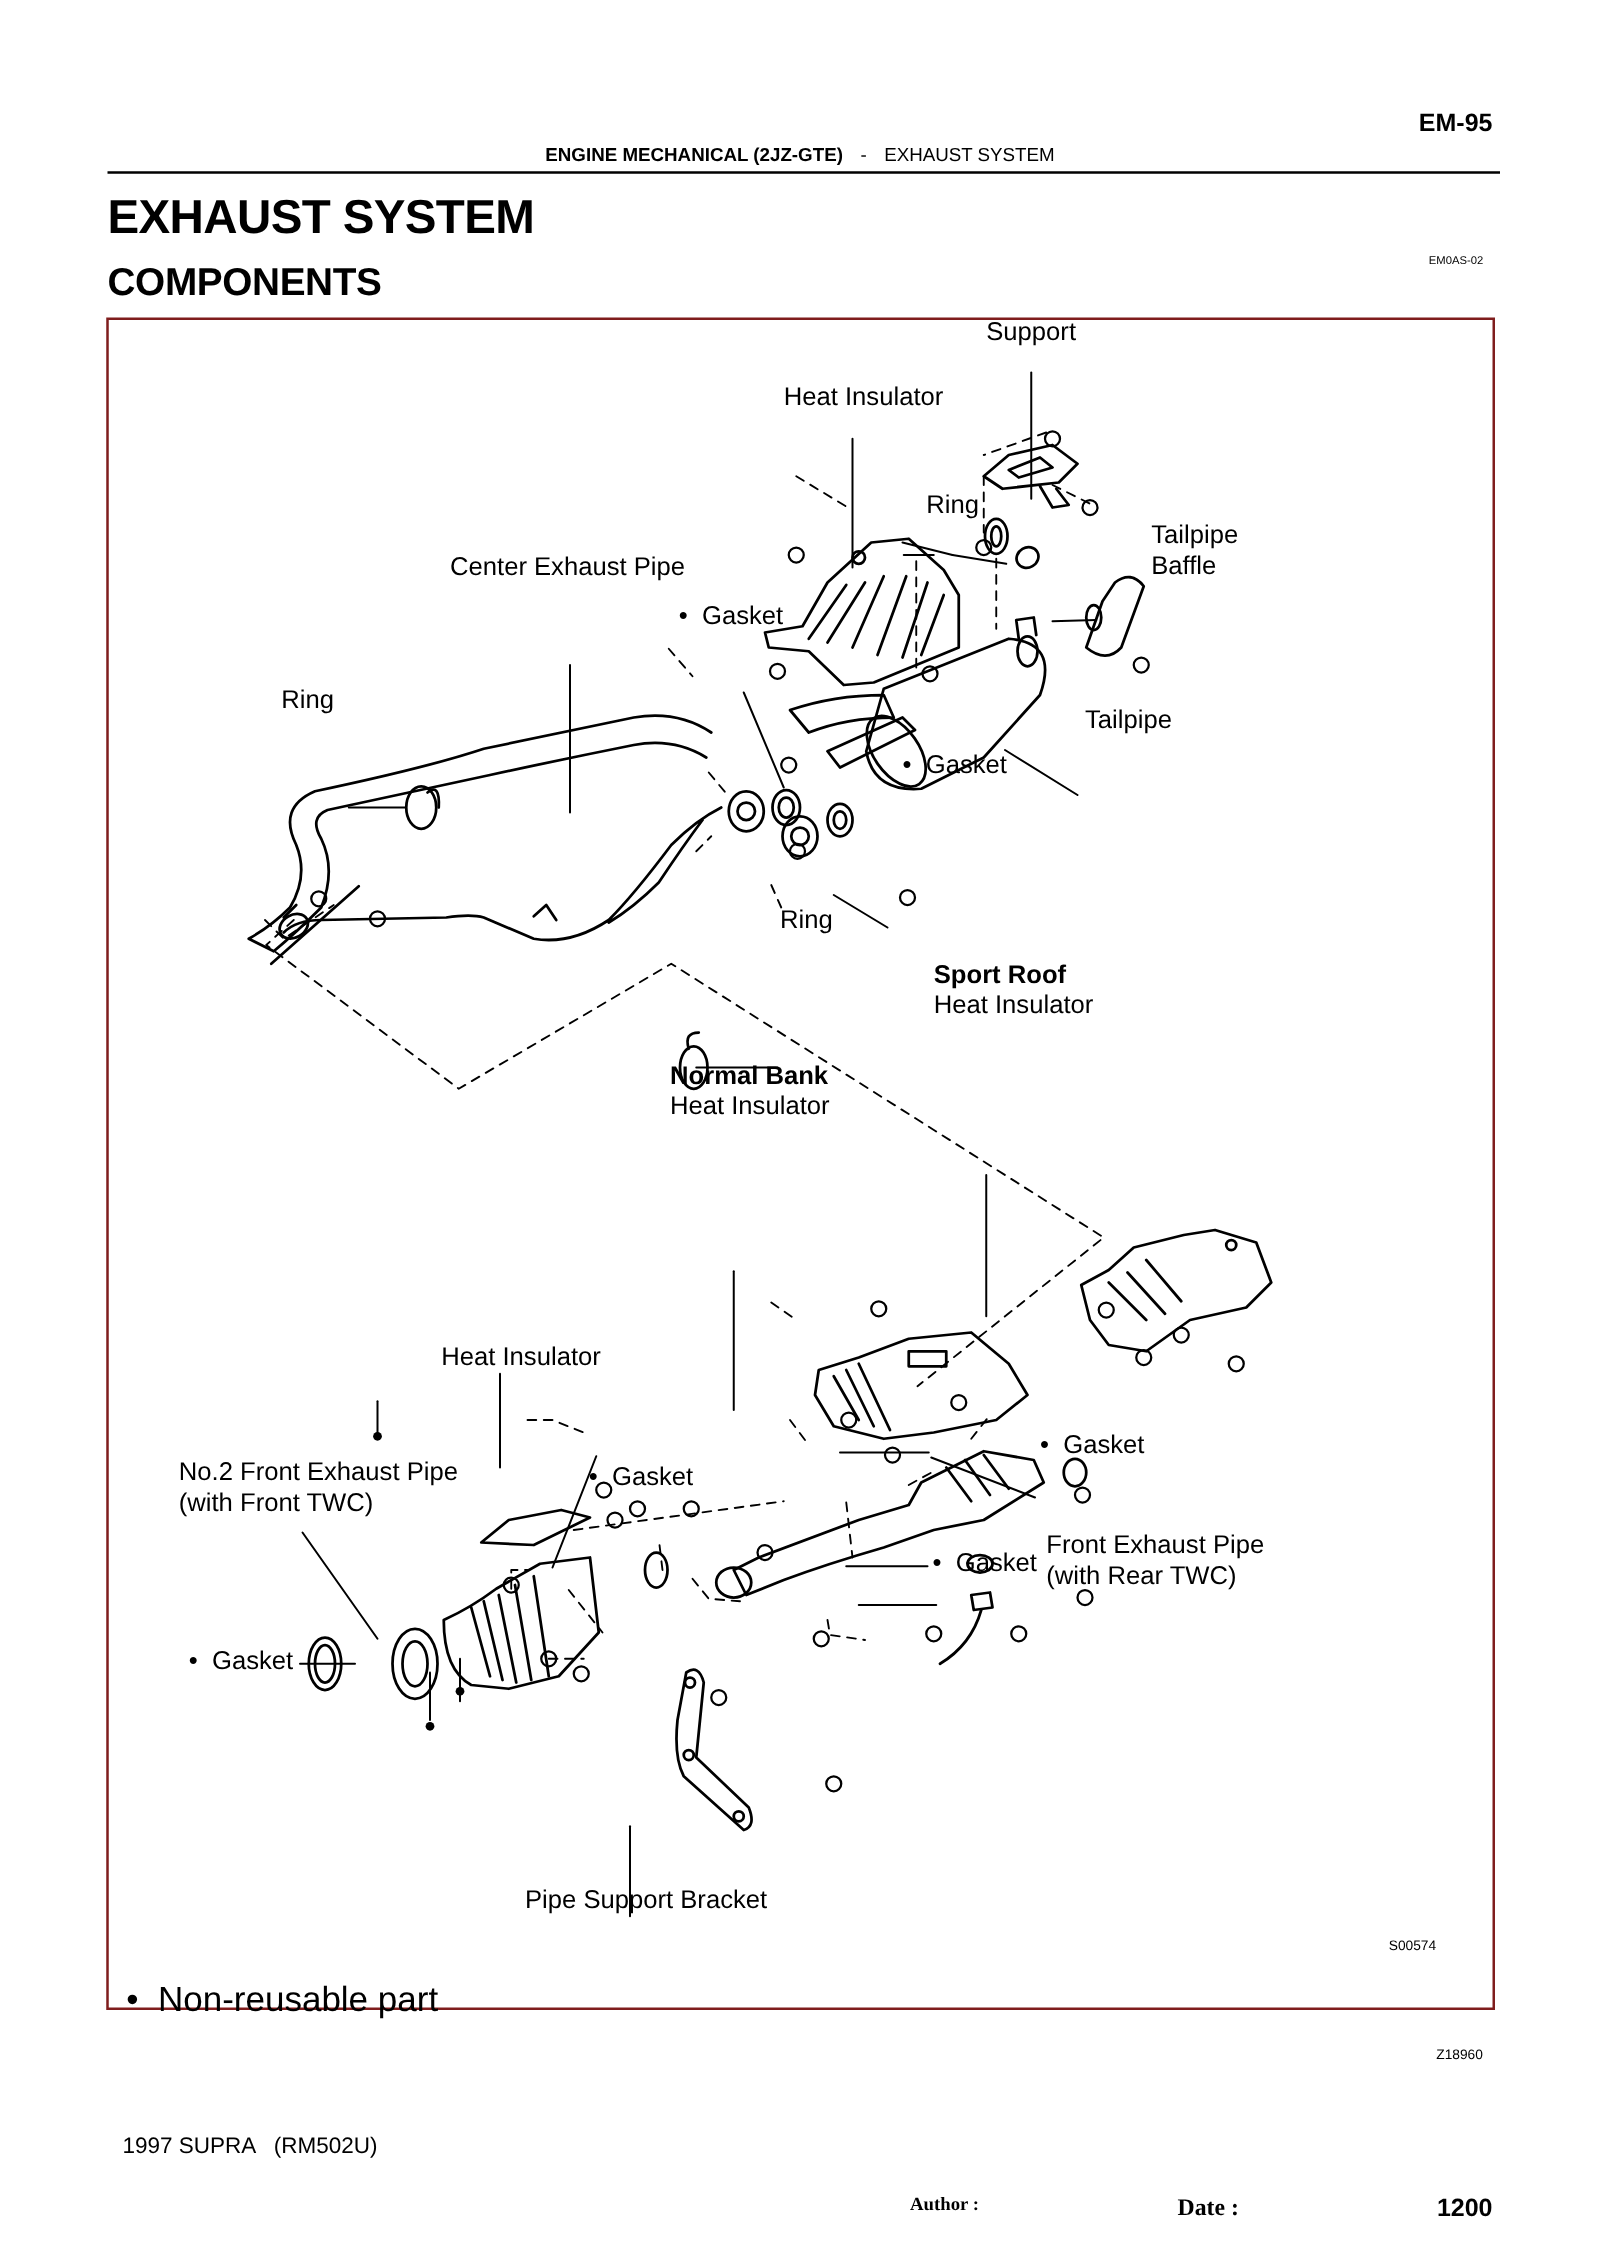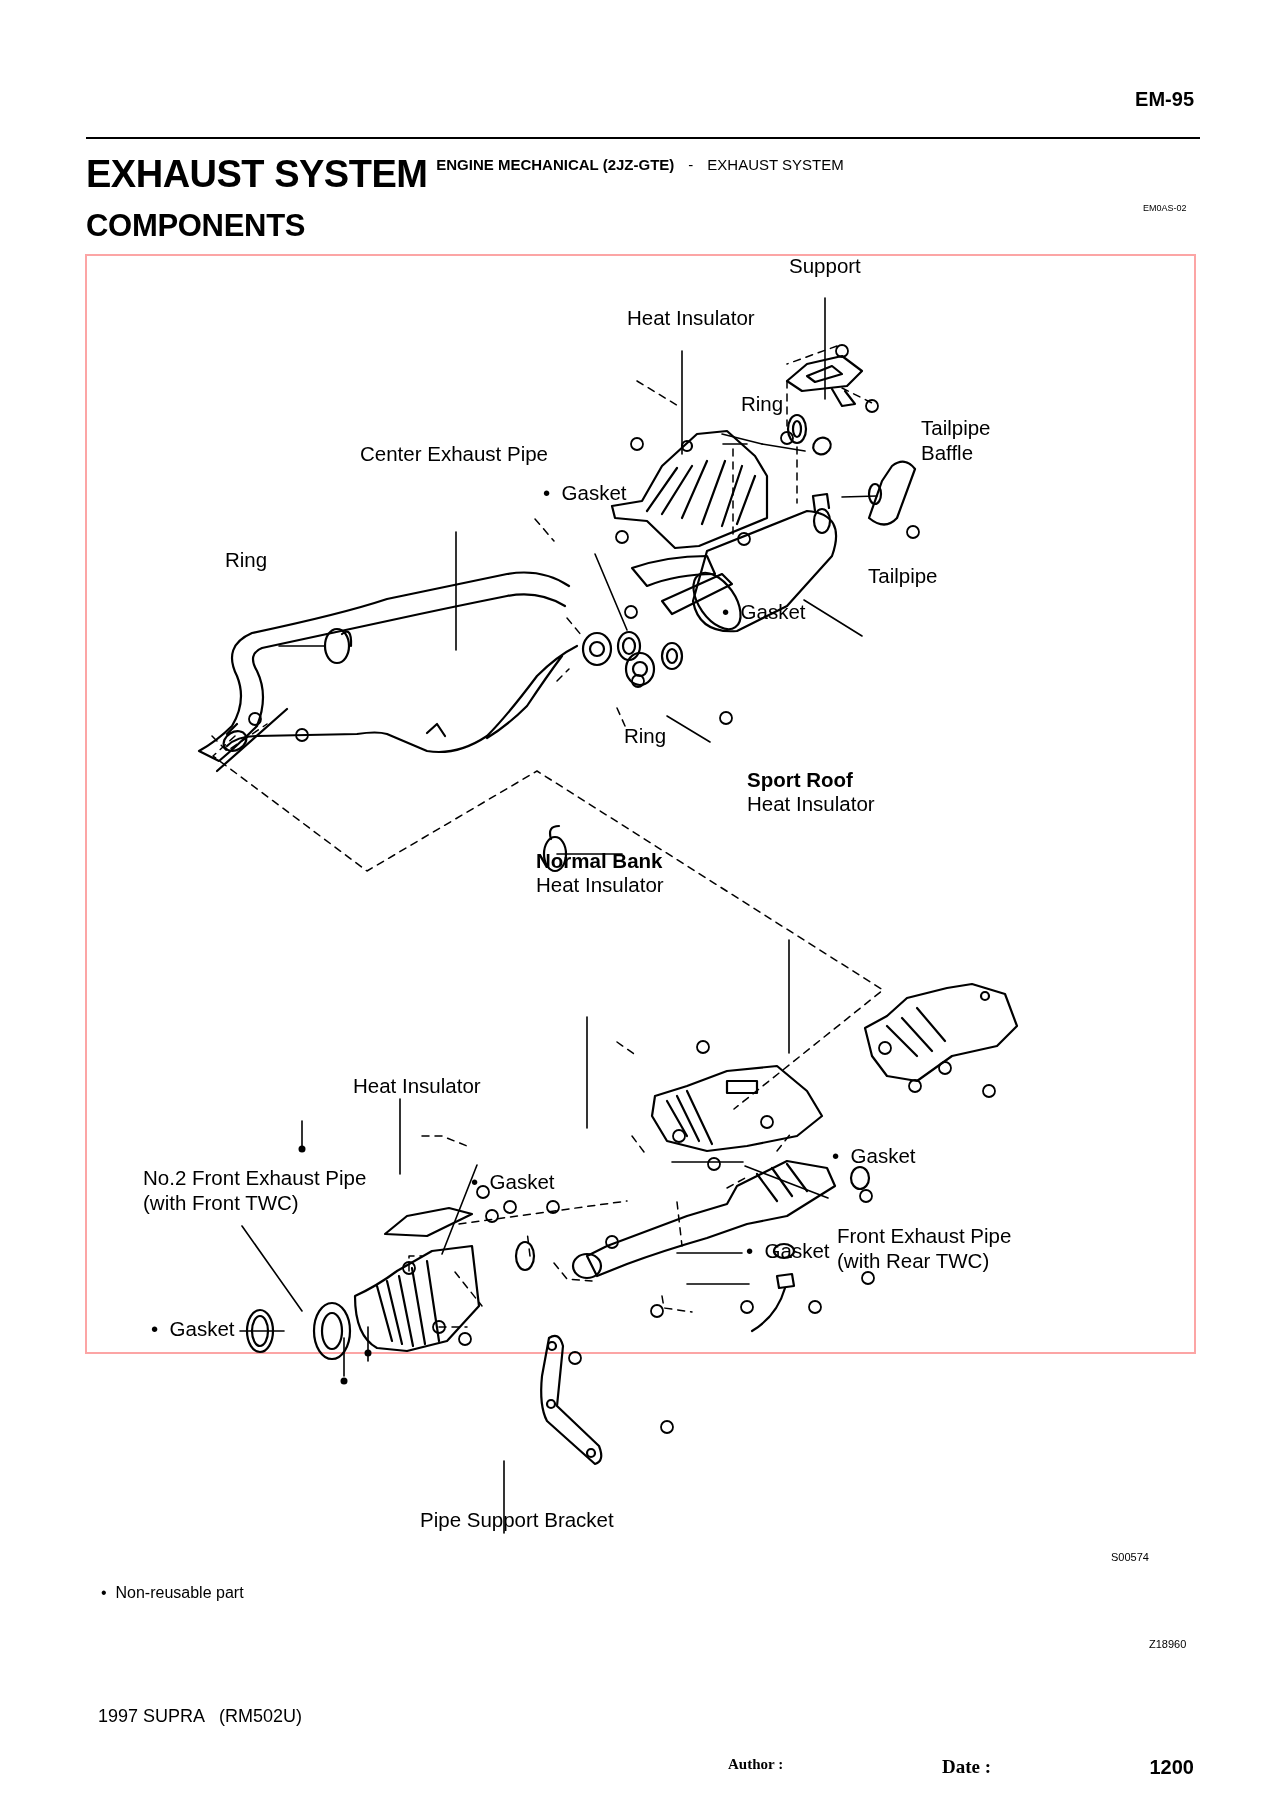--- a/index.html
+++ b/index.html
@@ -1,31 +1,31 @@
 <!DOCTYPE html>
 <html><head>
 <meta charset="utf-8">
 <style>
   html, body { margin: 0; padding: 0; background: #ffffff; }
   body { width: 1280px; height: 1811px; position: relative; font-family: "Liberation Sans", sans-serif; color: #000; overflow: hidden; }
   .abs { position: absolute; }
   .page-num { top: 88px; right: 86px; font-weight: bold; font-size: 20px; }
-  .running-head { top: 116px; left: 0; width: 1280px; text-align: center; font-size: 15px; margin-top: 40px; }
+  .running-head { top: 116px; left: 0; width: 1280px; text-align: center; font-size: 15px; }
   .running-head .sec { font-weight: bold; }
   .running-head .sep { margin: 0 14px; }
   .head-rule { top: 137px; left: 86px; width: 1114px; height: 0; border-top: 2px solid #000; }
   .title { top: 153px; left: 86px; font-size: 38px; font-weight: bold; letter-spacing: -0.5px; }
   .subtitle { top: 208px; left: 86px; font-size: 31px; font-weight: bold; letter-spacing: -0.3px; }
   .doc-code { top: 203px; left: 1143px; font-size: 9px; }
-  .figure { top: 254px; left: 85px; width: 1111px; height: 1100px; border: 2px solid #fca5a5; box-sizing: border-box; }
+  .figure { top: 254px; left: 85px; width: 1111px; height: 1354px; border: 2px solid #7f1d1d; box-sizing: border-box; }
   .figure svg { position: absolute; left: 0; top: 0; }
   .lbl { position: absolute; font-size: 20.5px; white-space: nowrap; line-height: 1.2; }
   .lbl.b { font-weight: bold; }
   .fig-code { position: absolute; font-size: 11px; }
-  .legend { position: absolute; left: 14px; top: 1328px; font-size: 16px; }
+  .legend { position: absolute; left: 14px; top: 1328px; font-size: 28px; }
   .footer-model { top: 1706px; left: 98px; font-size: 18px; }
   .footer-author { top: 1756px; left: 728px; font-family: "Liberation Serif", serif; font-weight: bold; font-size: 15px; }
   .footer-date { top: 1756px; left: 942px; font-family: "Liberation Serif", serif; font-weight: bold; font-size: 19px; }
   .footer-page { top: 1756px; right: 86px; font-weight: bold; font-size: 20px; }
 </style>
 </head>
 <body>
 
 <div class="abs page-num">EM-95</div>
 <div class="abs running-head">

